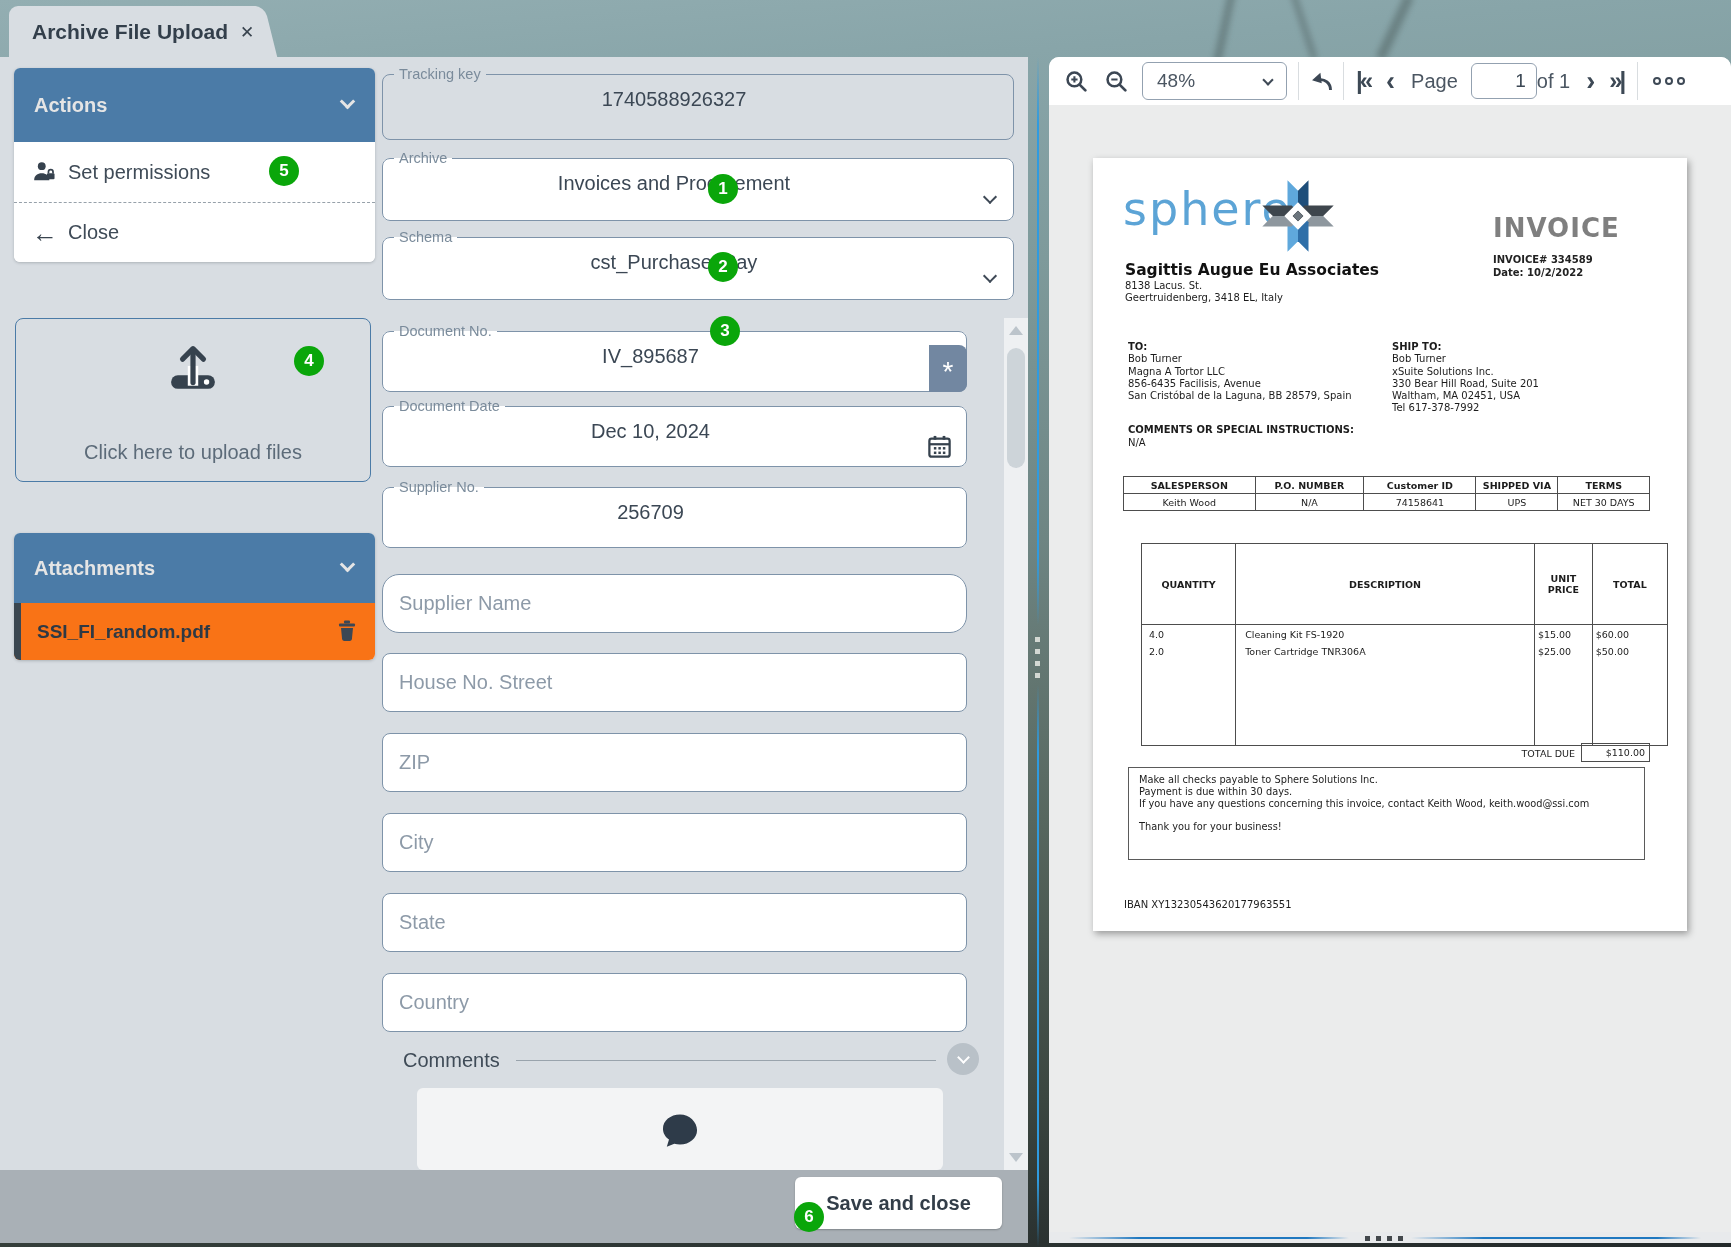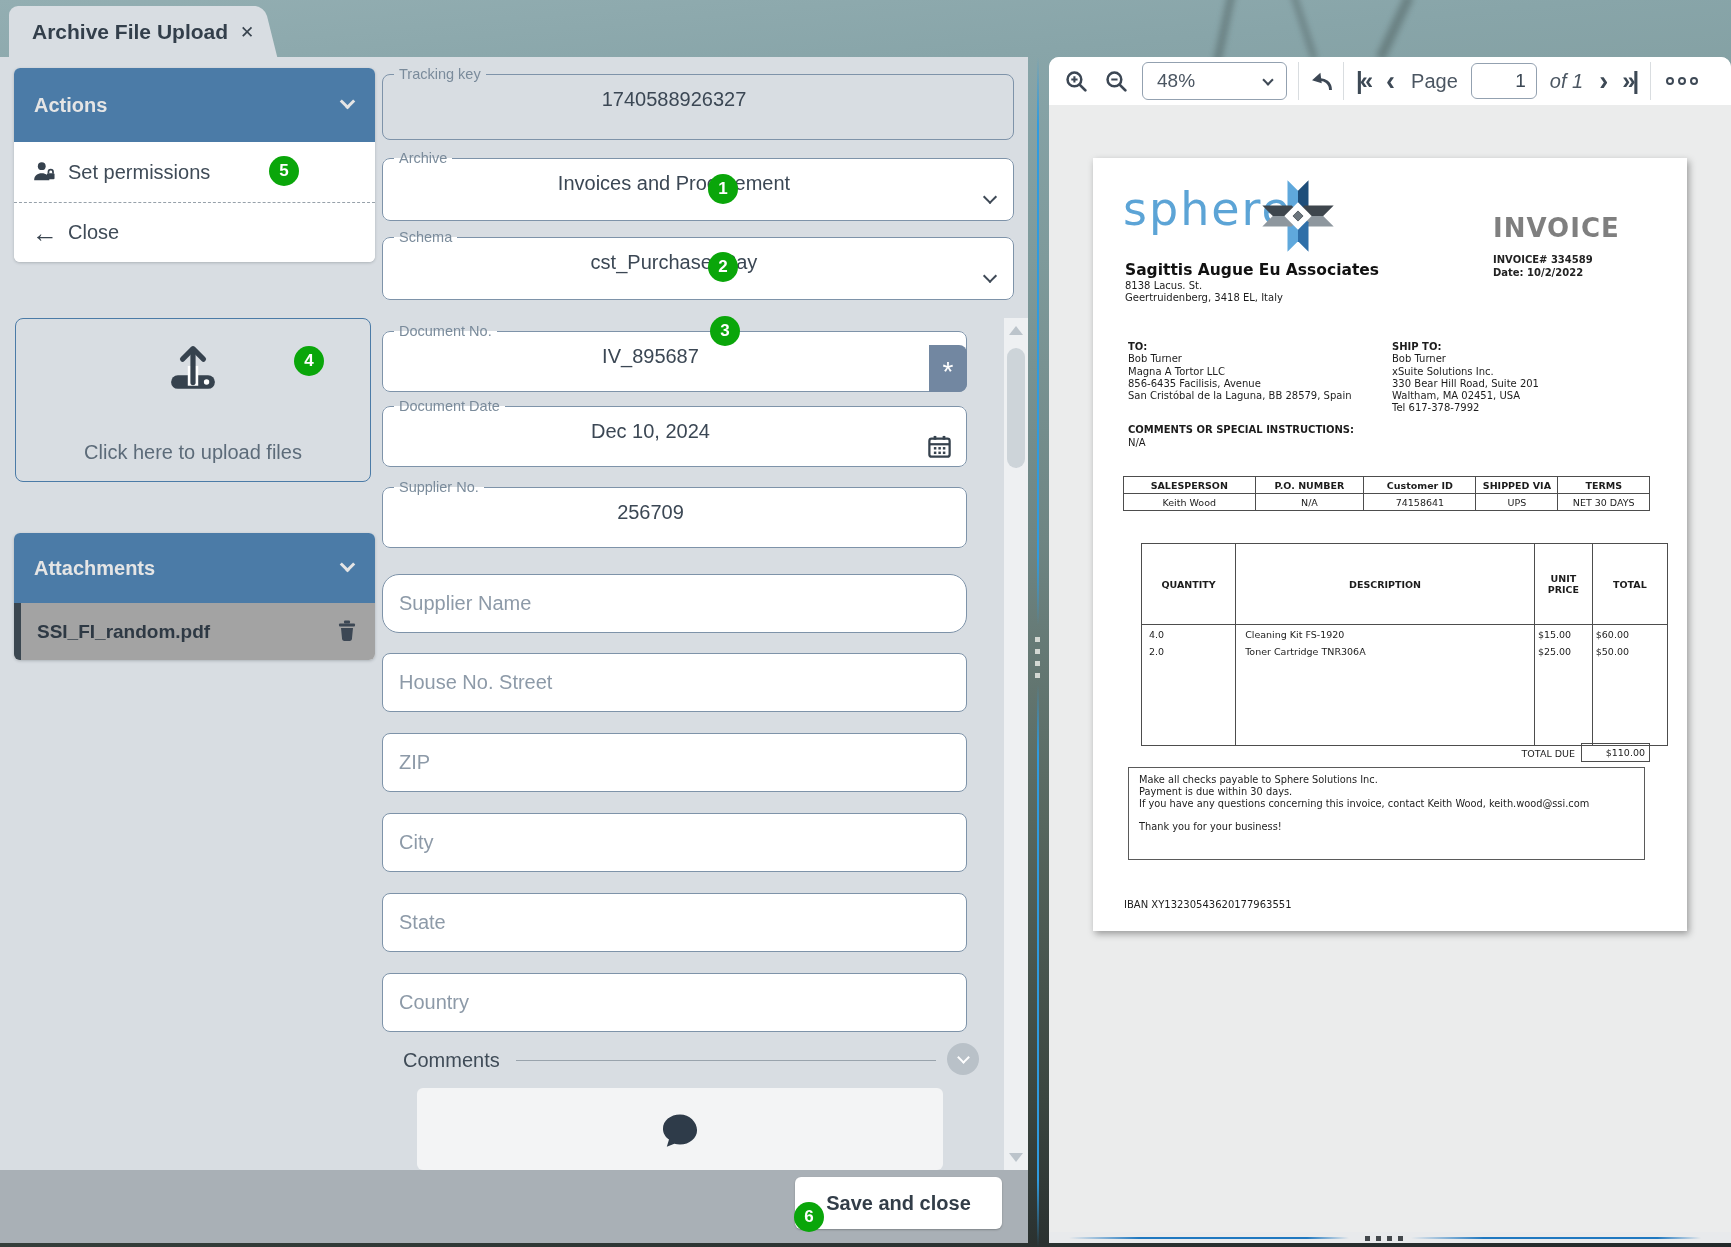--- a/index.html
+++ b/index.html
@@ -32,21 +32,21 @@
   .panelhdr .chev { position:absolute; right:22px; top:28px; border-width:3px; width:11px; height:11px; }
   .action-row { height:60px; display:flex; align-items:center; padding-left:18px; font-size:20px; color:#3f4b57; position:relative; background:#fff; }
   .action-row + .action-row { border-top:1px dashed #97a1aa; }
   .action-row svg, .action-row .arrow { margin-right:10px; }
   .arrow { font-size:26px; color:#39444f; line-height:1; }
 
   .upload-box { position:absolute; left:15px; top:261px; width:356px; height:164px;
     border:1.5px solid #4b7ba7; border-radius:8px; text-align:center; }
   .upload-box .up-label { position:absolute; left:0; right:0; top:122px; font-size:20px; color:#5c6b79; }
 
-  .attach-row { height:57px; background:#a3a3a3; display:flex; align-items:center; position:relative;
+  .attach-row { height:57px; background:#f97316; display:flex; align-items:center; position:relative;
     border-left:7px solid #3a4650; padding-left:16px; }
   .attach-name { font-size:19px; font-weight:bold; color:#2e3944; }
   .attach-trash { position:absolute; right:16px; top:15px; }
 
   
   .fld { position:absolute; border:1px solid #7e93a9; border-radius:8px; background:#fff; min-inline-size:0; }
   .fld legend { margin-left:11px; padding:0 5px; font-size:14.5px; color:#7a8b9b; line-height:1; }
   .fld .fv { border:none; outline:none; background:transparent; font-family:"Liberation Sans",sans-serif;
     font-size:20px; color:#3b4754; margin:2px 0 0 16px; width:calc(100% - 80px); height:32px;text-align:center; }
   .fld.gray { background:transparent; }
@@ -311,21 +311,21 @@
         <svg width="27" height="25" viewBox="0 0 24 22">
           <path d="M20 18.5c0-6-5-10-10.5-9" fill="none" stroke="#3c4754" stroke-width="2.6"></path>
           <polygon points="11,3.2 3.6,9.8 12.2,12.6" fill="#3c4754"></polygon>
         </svg>
       </button>
       <div class="vdiv" style="margin-left:2px;"></div>
       <button class="navtxt" style="margin-left:12px; letter-spacing:-3px;">|«</button>
       <button class="navtxt" style="margin-left:16px; font-size:27px;">‹</button>
       <span class="page-lbl" style="margin-left:16px;">Page</span>
       <input class="page-input" style="margin-left: 13px;" value="1">
-      <span class="page-lbl" style="margin-left:13px;font-style:italic;">of 1</span>
+      <span class="page-lbl" style="">of 1</span>
       <button class="navtxt" style="margin-left:16px; font-size:27px;">›</button>
       <button class="navtxt" style="margin-left:14px; letter-spacing:-3px;">»|</button>
       <div class="vdiv" style="margin-left:14px;"></div>
       <button class="dots3" style="margin-left:15px;">
         <i></i>
           <i></i>
           <i></i>
       </button>
     </div>
 

